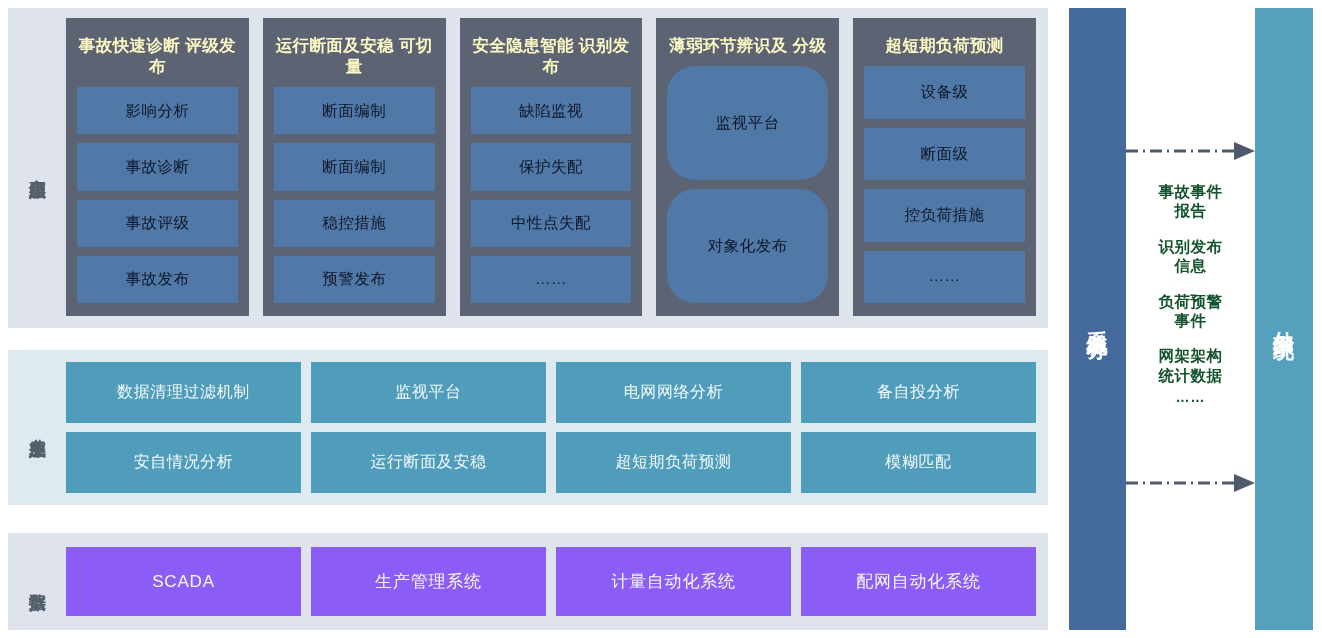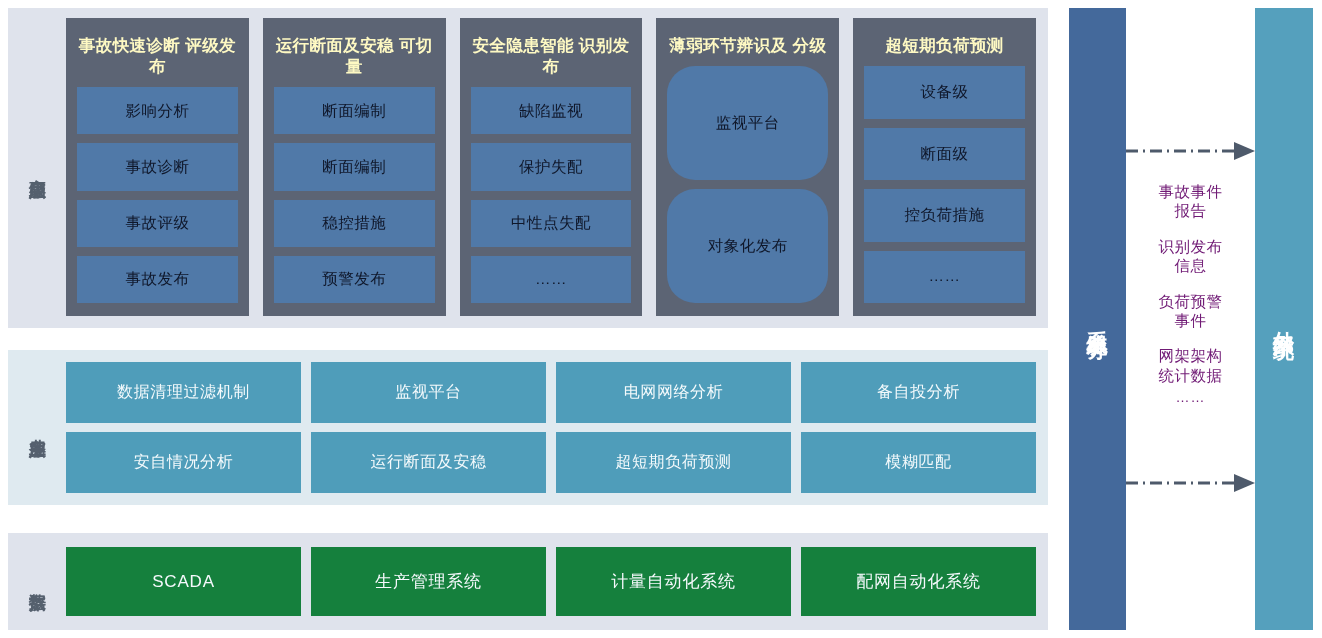--- a/index.html
+++ b/index.html
@@ -134,21 +134,21 @@
     width: 1040px;
     height: 97px;
     background: #dfe3ec;
   }
   #data-layer .layer-body {
     padding: 14px 12px 14px 0;
     gap: 10px;
   }
   .data-item {
     flex: 1 1 0;
-    background: #15803d;
+    background: #8b5cf6;
     color: #f6f9fd;
     font-size: 17px;
     display: flex;
     align-items: center;
     justify-content: center;
     text-align: center;
     letter-spacing: 0.8px;
   }
 
   
@@ -213,22 +213,22 @@
     width: 129px;
     height: 296px;
     display: flex;
     flex-direction: column;
     align-items: center;
     gap: 16px;
     padding-top: 6px;
     box-sizing: border-box;
   }
   .exchange-label {
-    color: #701a75;
-    font-weight: normal;
+    color: #14532d;
+    font-weight: bold;
     font-size: 15.5px;
     line-height: 1.25;
     text-align: center;
     letter-spacing: 0.5px;
     white-space: pre-line;
   }
   .exchange-label.ellipsis {
     font-size: 14px;
     letter-spacing: 1px;
     margin-top: -12px;

